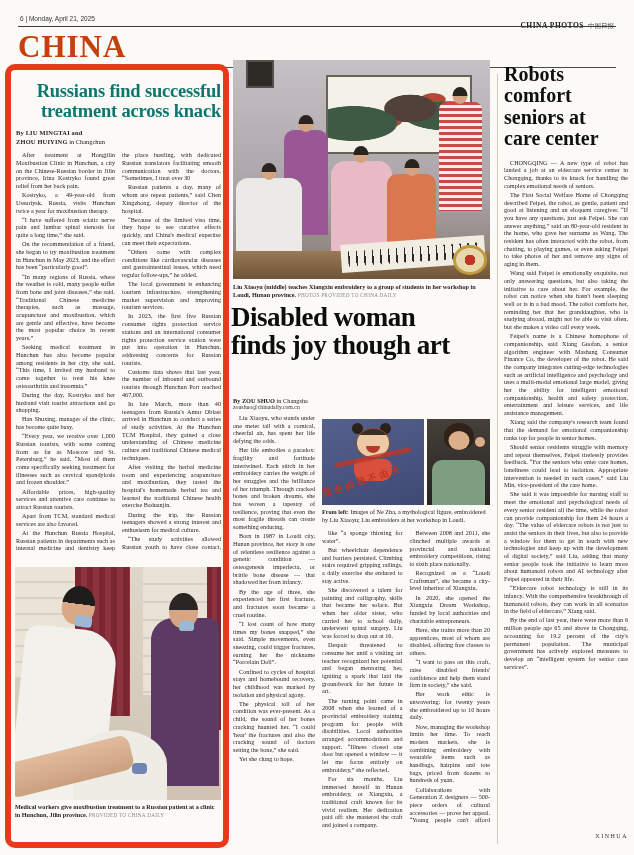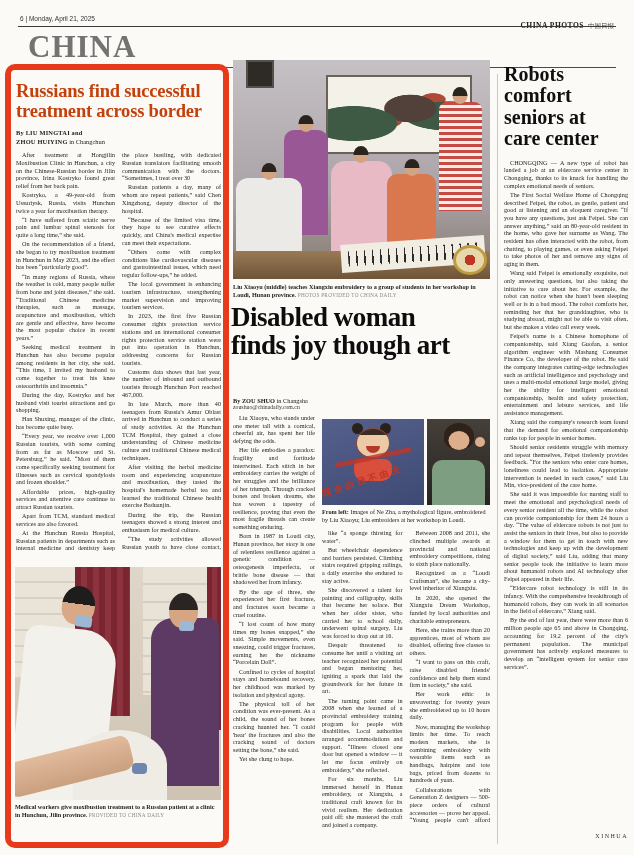--- a/index.html
+++ b/index.html
@@ -12,41 +12,41 @@
     overflow:hidden;
   }
   .abs { position:absolute; }
 
   
   .hdr-left { left:20px; top:15px; font-family:"Liberation Sans",sans-serif; font-size:6.5px; color:#333; }
   .hdr-right { right:20px; top:14px; text-align:right; }
   .hdr-brand { font-weight:bold; font-size:7.5px; letter-spacing:.5px; color:#222; }
   .hdr-cn { font-size:6.5px; color:#444; margin-left:4px; }
   .rule-top { left:18px; top:26px; width:598px; border-top:1px solid #3c3c3c; }
-  .section-title { left:28px; top:29px; font-size:31px; font-weight:bold; color:#737373; letter-spacing:1px; }
+  .section-title { left:18px; top:29px; font-size:31px; font-weight:bold; color:#c2410c; letter-spacing:1px; }
   .rule-section { left:18px; top:67px; width:598px; border-top:1.5px solid #4a4a4a; }
   .vline { left:497px; top:74px; height:770px; border-left:1px solid #ccc8c2; }
 
   
   .highlight-box {
     left:5px; top:64px; width:224px; height:784px;
     border:6px solid #e73a1b; border-radius:10px;
     z-index:30; pointer-events:none;
   }
 
   
   .body-text p { font-size:6.2px; line-height:1.24; text-align:justify; text-indent:6px; margin-bottom:1.5px; color:#262626; }
   .flow { display:contents; }
   .cap { font-size:6.2px; line-height:1.3; font-weight:bold; color:#1e1e1e; }
   .cap .credit { font-weight:normal; font-size:5.2px; color:#8a8a8a; letter-spacing:.3px; }
   .headline span { display:block; }
 
   
   .la { left:16px; top:82px; width:205px; z-index:5; }
-  .la-headline { font-size:18.5px; line-height:1.08; letter-spacing:-.2px; font-weight:bold; color:#c2410c; }
+  .la-headline { font-size:18.5px; line-height:1.08; letter-spacing:-.2px; font-weight:bold; color:#0f766e;text-align:right; }
   .la-byline { margin-top:7px; font-size:6.4px; line-height:1.35; }
   .la-byline b { letter-spacing:.2px; }
   .la-byline .loc { font-weight:normal; }
   .la-body { margin-top:5px; column-count:2; column-gap:7px; height:401px; overflow:hidden; }
   .la-photo { left:15px; top:567px; width:206px; height:233px; overflow:hidden; background:linear-gradient(180deg,#ded6c9,#cfc4b3); z-index:5; }
   .la-caption { left:15px; top:803px; width:206px; z-index:5; }
 
   
   .ma-photo { left:233px; top:60px; width:257px; height:219px; overflow:hidden; background:linear-gradient(180deg,#c6c1c5,#a9a2a6 62%,#84796d); }
   .ma-topcap { left:233px; top:283px; width:257px; }
@@ -86,21 +86,21 @@
   <span class="hdr-brand">CHINA PHOTOS</span><span class="hdr-cn">中国日报</span>
 </div>
 <div class="abs rule-top"></div>
 <div class="abs section-title">CHINA</div>
 <div class="abs rule-section"></div>
 <div class="abs vline"></div>
 
 <div class="abs la">
   <h1 class="la-headline headline">
       <span>Russians find successful</span>
-      <span>treatment across border</span>
+      <span>treatment across knack</span>
     </h1>
   <div class="la-byline">
     <div><b>By LIU MINGTAI and</b></div>
     <div><b>ZHOU HUIYING</b><span class="loc"> in Changchun</span></div>
   </div>
   <div class="la-body body-text">
     <div class="flow"><p>After treatment at Hongjilin Moxibustion Clinic in Hunchun, a city on the Chinese-Russian border in Jilin province, Irina Kostryko found great relief from her back pain.</p><p>Kostryko, a 49-year-old from Ussuriysk, Russia, visits Hunchun twice a year for moxibustion therapy.</p><p>“I have suffered from sciatic nerve pain and lumbar spinal stenosis for quite a long time,” she said.</p><p>On the recommendation of a friend, she began to try moxibustion treatment in Hunchun in May 2023, and the effect has been “particularly good”.</p><p>“In many regions of Russia, where the weather is cold, many people suffer from bone and joint diseases,” she said. “Traditional Chinese medicine therapies, such as massage, acupuncture and moxibustion, which are gentle and effective, have become the most popular choice in recent years.”</p><p>Seeking medical treatment in Hunchun has also become popular among residents in her city, she said. “This time, I invited my husband to come together to treat his knee osteoarthritis and insomnia.”</p><p>During the day, Kostryko and her husband visit tourist attractions and go shopping.</p><p>Han Shuxing, manager of the clinic, has become quite busy.</p><p>“Every year, we receive over 1,000 Russian tourists, with some coming from as far as Moscow and St. Petersburg,” he said. “Most of them come specifically seeking treatment for illnesses such as cervical spondylosis and frozen shoulder.”</p><p>Affordable prices, high-quality services and attentive care continue to attract Russian tourists.</p><p>Apart from TCM, standard medical services are also favored.</p><p>At the Hunchun Russia Hospital, Russian patients in departments such as internal medicine and dentistry keep the place bustling, with dedicated Russian translators facilitating smooth communication with the doctors. “Sometimes, I treat over 30</p><p>Russian patients a day, many of whom are repeat patients,” said Chen Xingzhong, deputy director of the hospital.</p><p>“Because of the limited visa time, they hope to see curative effects quickly, and China's medical expertise can meet their expectations.</p><p>“Others come with complex conditions like cardiovascular diseases and gastrointestinal issues, which need regular follow-ups,” he added.</p><p>The local government is enhancing tourism infrastructure, strengthening market supervision and improving tourism services.</p><p>In 2023, the first five Russian consumer rights protection service stations and an international consumer rights protection service station were put into operation in Hunchun, addressing concerns for Russian tourists.</p><p>Customs data shows that last year, the number of inbound and outbound tourists through Hunchun Port reached 467,000.</p><p>In late March, more than 40 teenagers from Russia's Amur Oblast arrived in Hunchun to conduct a series of study activities. At the Hunchun TCM Hospital, they gained a close understanding of Chinese medicine culture and traditional Chinese medical techniques.</p><p>After visiting the herbal medicine room and experiencing acupuncture and moxibustion, they tasted the hospital's homemade herbal tea and learned the traditional Chinese health exercise Baduanjin.</p><p>During the trip, the Russian teenagers showed a strong interest and enthusiasm for medical culture.</p><p>“The study activities allowed Russian youth to have close contact, exchanges and interact with Chinese medical culture and Chinese youth, further enhancing the popularity and influence of TCM and intangible cultural heritage representative projects,” Han said.</p></div>
     
     
   </div>

